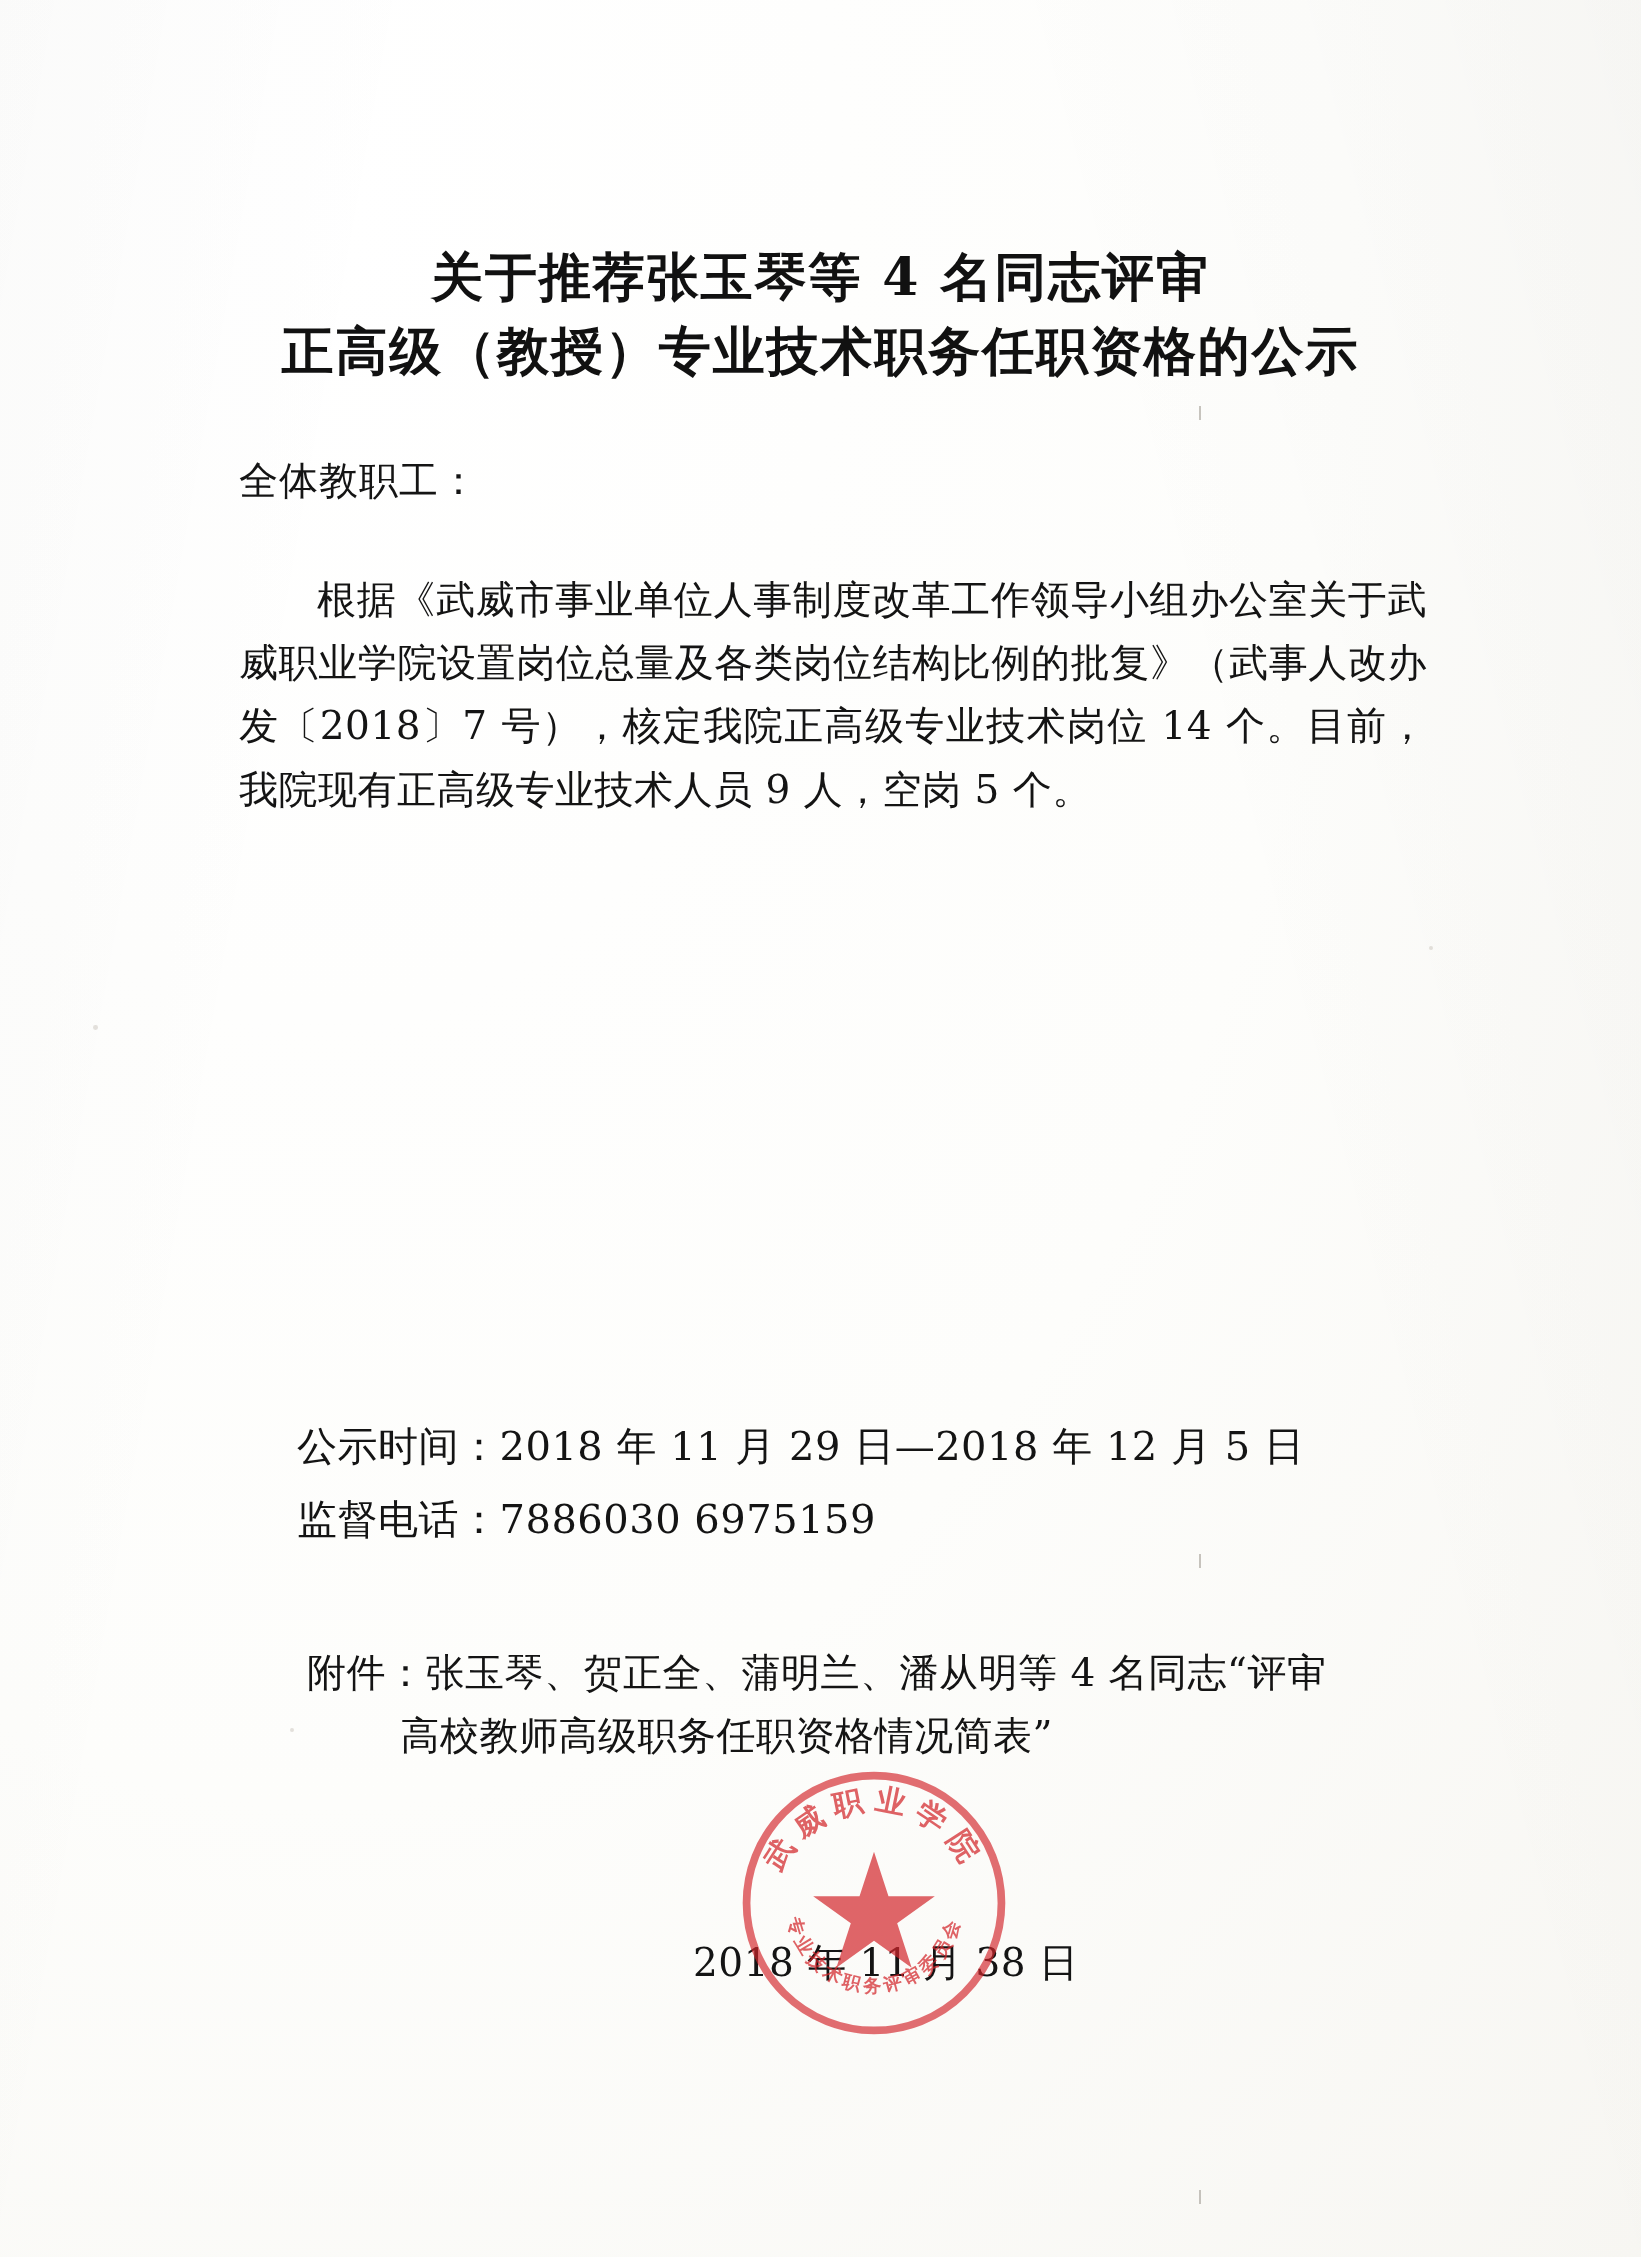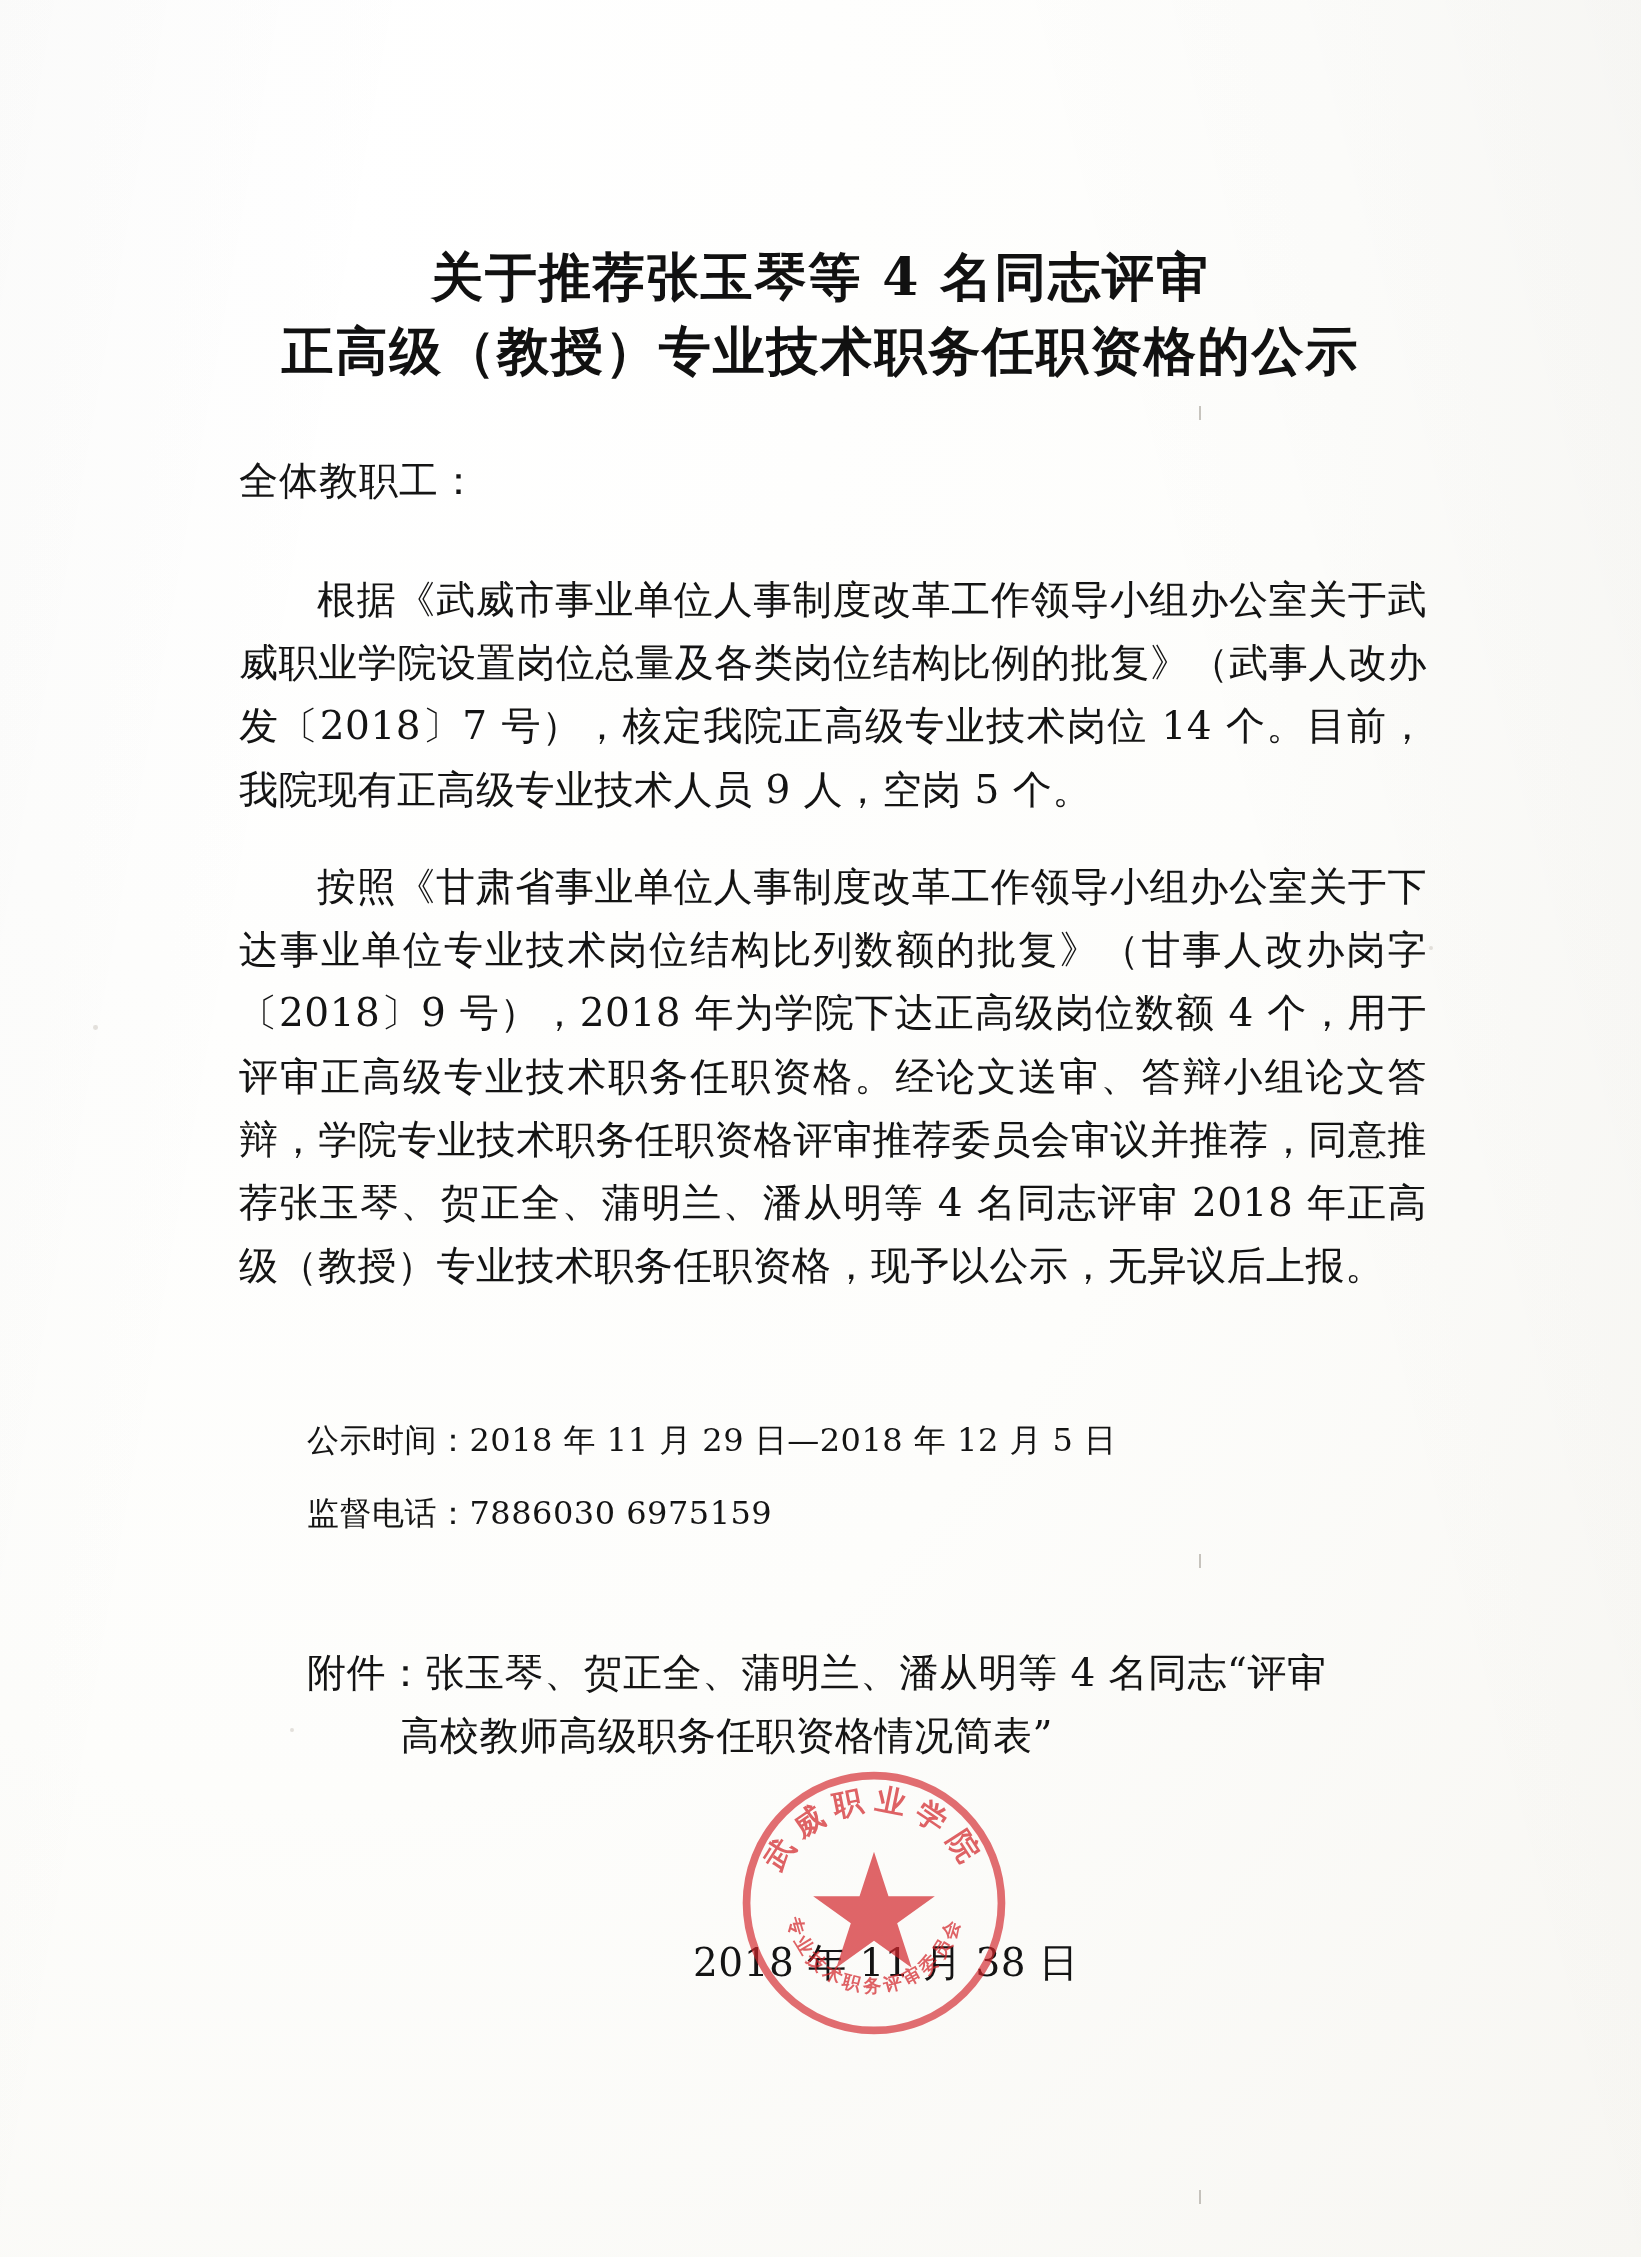--- a/index.html
+++ b/index.html
@@ -76,22 +76,22 @@
     text-justify: inter-ideograph;
     letter-spacing: 0.5px;
   }
   .para.indent { text-indent: 2em; }
 
   #para1 { top: 529px; }
   #para2 { top: 816px; }
 
   .line-item {
     position: absolute;
-    left: 307px;
-    font-size: 32px;
+    left: 297px;
+    font-size: 40px;
     letter-spacing: 0.5px;
     white-space: nowrap;
     text-align: right;
   }
   #notice-period { top: 1419px; }
   #notice-phone  { top: 1492px; }
 
   .attachment {
     position: absolute;
     left: 307px;
@@ -159,21 +159,20 @@
 
   <h1 class="doc-title">
     <span class="l1">关于推荐张玉琴等 4 名同志评审</span>
     <span class="l2">正高级（教授）专业技术职务任职资格的公示</span>
   </h1>
 
   <div class="salutation">全体教职工：</div>
 
   <p class="para indent" id="para1">根据《武威市事业单位人事制度改革工作领导小组办公室关于武威职业学院设置岗位总量及各类岗位结构比例的批复》（武事人改办发〔2018〕7 号），核定我院正高级专业技术岗位 14 个。目前，我院现有正高级专业技术人员 9 人，空岗 5 个。</p>
 
-  <p class="para indent" id="para2">按照《甘肃省事业单位人事制度改革工作领导小组办公室关于下达事业单位专业技术岗位结构比列数额的批复》（甘事人改办岗字〔2018〕9 号），2018 年为学院下达正高级岗位数额 4 个，用于评审正高级专业技术职务任职资格。经论文送审、答辩小组论文答辩，学院专业技术职务任职资格评审推荐委员会审议并推荐，同意推荐张玉琴、贺正全、蒲明兰、潘从明等 4 名同志评审 2018 年正高级（教授）专业技术职务任职资格，现予以公示，无异议后上报。</p>
 
   <div class="line-item" id="notice-period">公示时间：2018 年 11 月 29 日—2018 年 12 月 5 日</div>
   <div class="line-item" id="notice-phone">监督电话：7886030 6975159</div>
 
   <div class="attachment">
     <span>附件：张玉琴、贺正全、蒲明兰、潘从明等 4 名同志“评审</span>
     <span class="a2">高校教师高级职务任职资格情况简表”</span>
   </div>
 
   <div class="sign-date">2018 年 11 月 38 日</div>

